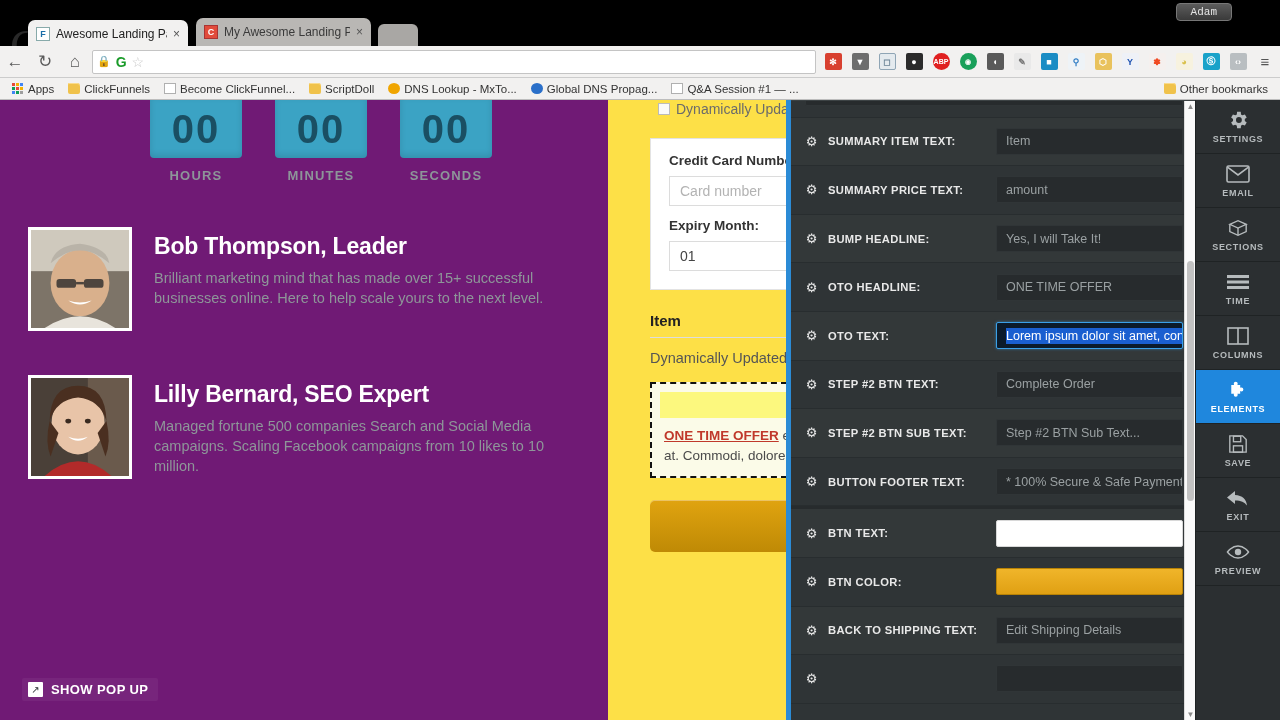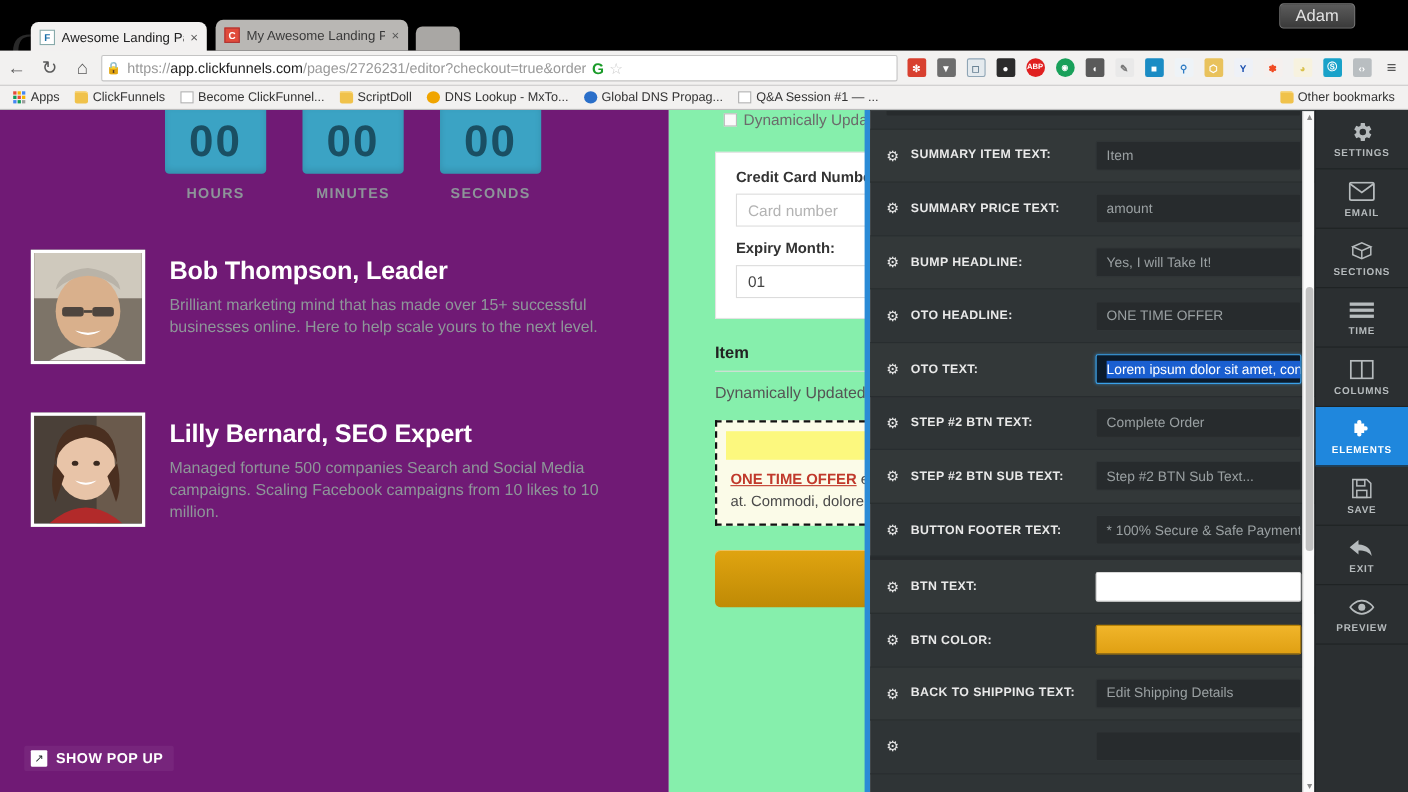--- a/index.html
+++ b/index.html
@@ -144,21 +144,21 @@
   .showpopup .sp-ico {
     width: 15px; height: 15px; background: #fff; color: #1f2629;
     font-size: 10px; display: flex; align-items: center; justify-content: center;
     border-radius: 1px;
   }
   .showpopup .sp-txt { color: #fff; font-size: 13px; font-weight: bold; letter-spacing: 0.4px; }
 
   
   .checkout {
     position: absolute; left: 608px; top: 0; width: 182px; height: 620px;
-    background: #86efac; overflow: hidden;
+    background: #fde047; overflow: hidden;
   }
   .chk-inner { position: absolute; left: 20px; top: 0; width: 300px; }
   .chk-dyn-row { display:flex; align-items:center; gap:6px; color:#6b6b6b;
      font-size: 14px; height: 18px; padding-left: 30px; }
   .chk-dyn-row .cb { width: 12px; height: 12px; border:1px solid #bbb; background:#fafafa; }
   .cc-card {
     margin: 20px 0 0 22px; width: 270px; background: #fff;
     border: 1px solid #e3e3e3; padding: 14px 18px 18px 18px;
   }
   .cc-label { font-size: 13.5px; font-weight: bold; color: #333; }
@@ -272,22 +272,23 @@
   .rail-item.active { background: #1f87dd; color: #fff; }
   .rail-ico { height: 22px; display: flex; align-items: center; justify-content: center; }
   .rail-ico svg { display: block; }
   .rail-label { font-size: 9px; font-weight: bold; letter-spacing: 0.7px; }
 
   
   .adam-badge {
     position: absolute; right: 48px; top: 3px;
     background: linear-gradient(#5c5c5c, #3a3a3a);
     border: 1px solid #777; border-radius: 4px;
-    color: #e4e4e4; font-size: 15px; padding: 2px 14px;
+    color: #e4e4e4; font-size: 11px; padding: 2px 14px;
     box-shadow: 0 1px 2px rgba(0,0,0,0.6);
+    font-family: Liberation Mono, monospace;
   }
   
   .watermark {
     position: absolute; left: 10px; top: 20px; width: 300px; height: 56px;
     color: rgba(255,255,255,0.16); font-size: 46px;
     font-family: "Liberation Serif", serif; pointer-events: none;
     letter-spacing: -2px;
   }
 </style>
 </head>
@@ -315,21 +316,20 @@
     <div class="adam-badge">Adam</div>
   </div>
 
   <div class="toolbar">
     <div class="nav-btn">←</div>
     <div class="nav-btn">↻</div>
     <div class="nav-btn">⌂</div>
 
     <div class="omnibox">
       <span class="lock-icon">🔒</span>
-      <span class="url"><span>https://</span><b>app.clickfunnels.com</b><span>/pages/2726231/editor?checkout=true&amp;order</span></span>
       <span class="omni-g">G</span>
       <span class="omni-star">☆</span>
     </div>
 
     <div class="ext-tray">
       <div class="ext">
           <span class="sq" style="background:#d8402f">✻</span>
         </div>
       <div class="ext">
           <span class="sq" style="background:#6d6d6d">▼</span>

